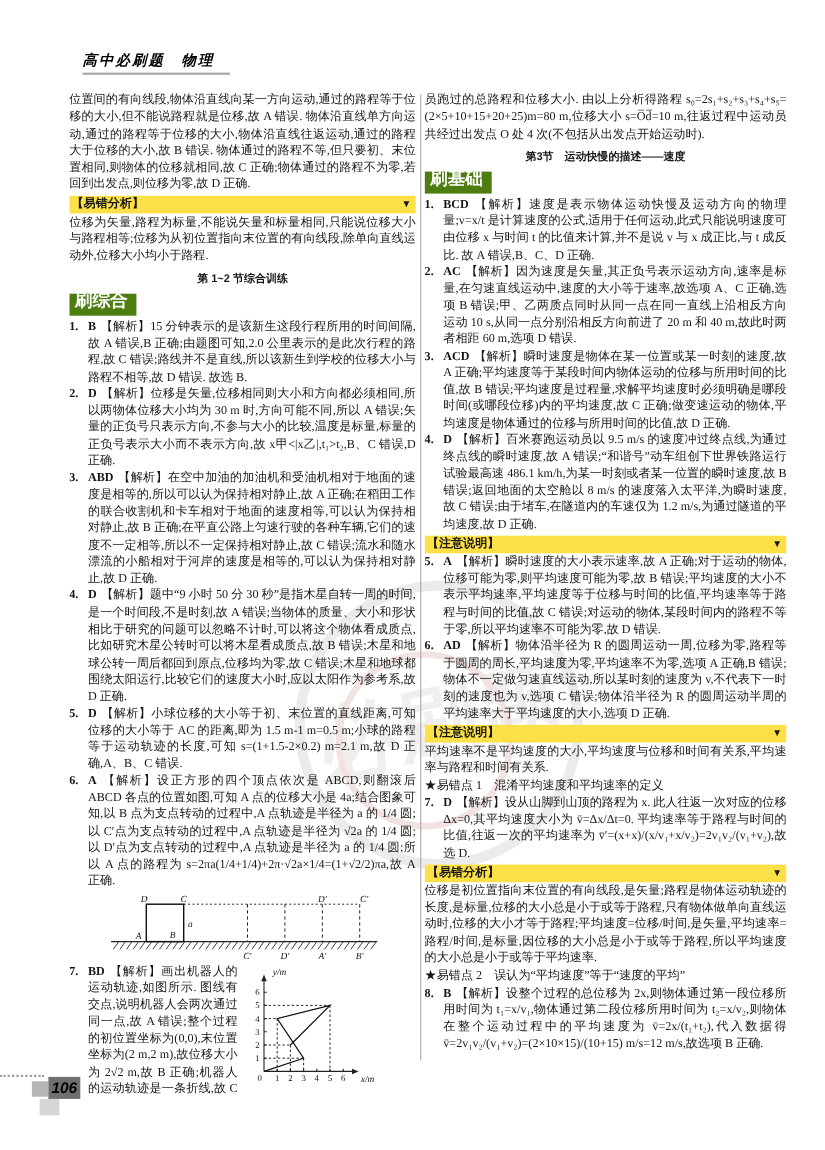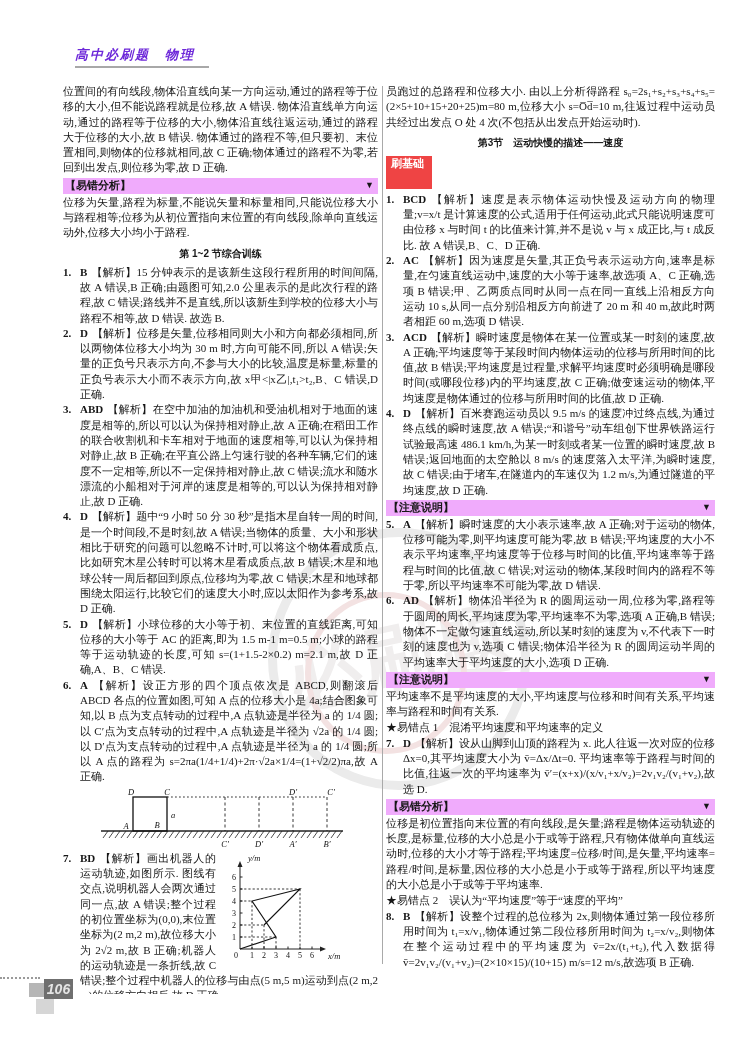--- a/index.html
+++ b/index.html
@@ -7,46 +7,46 @@
     width:750px;height:1045px;background:#ffffff;position:relative;overflow:hidden;
     font-family:"Liberation Serif","DejaVu Serif",serif;color:#161616;
   }
   .watermark{position:absolute;z-index:0;pointer-events:none;}
   .wm-circle{position:absolute;left:268px;top:528px;width:244px;height:244px;border:9px solid #ebebeb;border-radius:50%;
     display:flex;align-items:center;justify-content:center;}
   .wm-text{font-size:74px;font-weight:bold;color:#f0eeee;letter-spacing:2px;white-space:nowrap;transform:rotate(-12deg);}
   .wm-circle2{position:absolute;left:305px;top:592px;width:150px;height:150px;border:6px solid #f3e2e2;border-radius:50%;}
 
   .page{position:absolute;inset:0;z-index:1;}
-  .header-title{position:absolute;top:46px;left:75px;font-size:13px;font-weight:bold;font-style:italic;color:#6d28d9;
+  .header-title{position:absolute;top:46px;left:75px;font-size:13px;font-weight:bold;font-style:italic;color:#000000;
     letter-spacing:2px;border-bottom:2px solid #a8a8a8;padding:0 14px 2px 0;}
   .columns{position:absolute;top:84px;left:63px;display:flex;width:652px;height:910px;}
   .col{font-size:11px;line-height:15.3px;text-align:justify;overflow:hidden;}
   .col-left{width:315px;}
   .divider{width:1px;background:#a9a9a9;margin:2px 3px 30px 4px;}
   .col-right{width:329px;}
 
-  .note-bar{background:#f0abfc;font-weight:bold;display:flex;justify-content:space-between;align-items:center;
+  .note-bar{background:#fde047;font-weight:bold;display:flex;justify-content:space-between;align-items:center;
     padding:0 4px 1px 2px;margin:2px 0 1px 0;height:15px;}
   .tri{font-size:9px;line-height:9px;}
   .note-text{margin-bottom:1px;}
   .sec-title{text-align:center;font-weight:bold;font-size:10px;line-height:19px;margin:3px 0 2px 0;font-family:"Liberation Sans","DejaVu Sans",sans-serif;}
-  .badge{display:inline-block;background:#ef4444;color:#ffffff;font-weight:bold;font-size:11px;line-height:14px;
-    padding:0 8px 19px 5px;margin:2px 0 3px 0;font-family:"Liberation Sans","DejaVu Sans",sans-serif;}
+  .badge{display:inline-block;background:#4d7c0f;color:#ffffff;font-weight:bold;font-size:16px;line-height:14px;
+    padding:0 8px 6px 5px;margin:2px 0 3px 0;font-family:"Liberation Sans","DejaVu Sans",sans-serif;}
   .item{position:relative;padding-left:17px;}
   .item::after{content:"";display:block;clear:both;}
   .num{position:absolute;left:0;top:0;font-weight:bold;}
   .ans{font-weight:bold;margin-right:4px;}
   .star-line{font-weight:normal;}
   .fig-center{display:block;margin:1px auto;}
   .fig-right{float:right;margin:1px 0 1px 4px;}
 
   .footer-dots{position:absolute;left:0;top:977px;width:40px;border-top:2px dotted #9a9a9a;z-index:1;}
   .pg-sq1{position:absolute;left:29px;top:983px;width:15px;height:14px;background:#b6b6b6;z-index:1;}
-  .pg-box{position:absolute;left:44px;top:979px;width:29px;height:20px;background:#6f6f6f;color:#e5e5e5;z-index:2;
+  .pg-box{position:absolute;left:44px;top:979px;width:29px;height:20px;background:#6f6f6f;color:#000000;z-index:2;
     font-family:"Liberation Sans","DejaVu Sans",sans-serif;font-weight:bold;font-style:italic;font-size:14px;
     text-align:center;line-height:20px;}
   .pg-sq2{position:absolute;left:36px;top:999px;width:18px;height:15px;background:#d6d6d6;z-index:1;}
 
   svg text{font-family:"Liberation Serif","DejaVu Serif",serif;}
 </style>
 </head>
 <body>
 
 <div class="watermark">
@@ -65,20 +65,21 @@
     <div class="col col-left">
       <div class="para">位置间的有向线段,物体沿直线向某一方向运动,通过的路程等于位移的大小,但不能说路程就是位移,故 A 错误. 物体沿直线单方向运动,通过的路程等于位移的大小,物体沿直线往返运动,通过的路程大于位移的大小,故 B 错误. 物体通过的路程不等,但只要初、末位置相同,则物体的位移就相同,故 C 正确;物体通过的路程不为零,若回到出发点,则位移为零,故 D 正确.</div>
 
       <div class="note-bar">
         <span>【易错分析】</span>
         <span class="tri">▼</span>
       </div>
       <div class="note-text">位移为矢量,路程为标量,不能说矢量和标量相同,只能说位移大小与路程相等;位移为从初位置指向末位置的有向线段,除单向直线运动外,位移大小均小于路程.</div>
 
       <div class="sec-title">第 1~2 节综合训练</div>
+      <div><span class="badge">刷综合</span></div>
 
       <div class="item">
         <span class="num">1.</span><span class="ans">B</span><span>【解析】15 分钟表示的是该新生这段行程所用的时间间隔,故 A 错误,B 正确;由题图可知,2.0 公里表示的是此次行程的路程,故 C 错误;路线并不是直线,所以该新生到学校的位移大小与路程不相等,故 D 错误. 故选 B.</span>
       </div>
       <div class="item">
         <span class="num">2.</span><span class="ans">D</span><span>【解析】位移是矢量,位移相同则大小和方向都必须相同,所以两物体位移大小均为 30 m 时,方向可能不同,所以 A 错误;矢量的正负号只表示方向,不参与大小的比较,温度是标量,标量的正负号表示大小而不表示方向,故 x甲&lt;|x乙|,t₁&gt;t₂,B、C 错误,D 正确.</span>
       </div>
       <div class="item">
         <span class="num">3.</span><span class="ans">ABD</span><span>【解析】在空中加油的加油机和受油机相对于地面的速度是相等的,所以可以认为保持相对静止,故 A 正确;在稻田工作的联合收割机和卡车相对于地面的速度相等,可以认为保持相对静止,故 B 正确;在平直公路上匀速行驶的各种车辆,它们的速度不一定相等,所以不一定保持相对静止,故 C 错误;流水和随水漂流的小船相对于河岸的速度是相等的,可以认为保持相对静止,故 D 正确.</span>
       </div>

